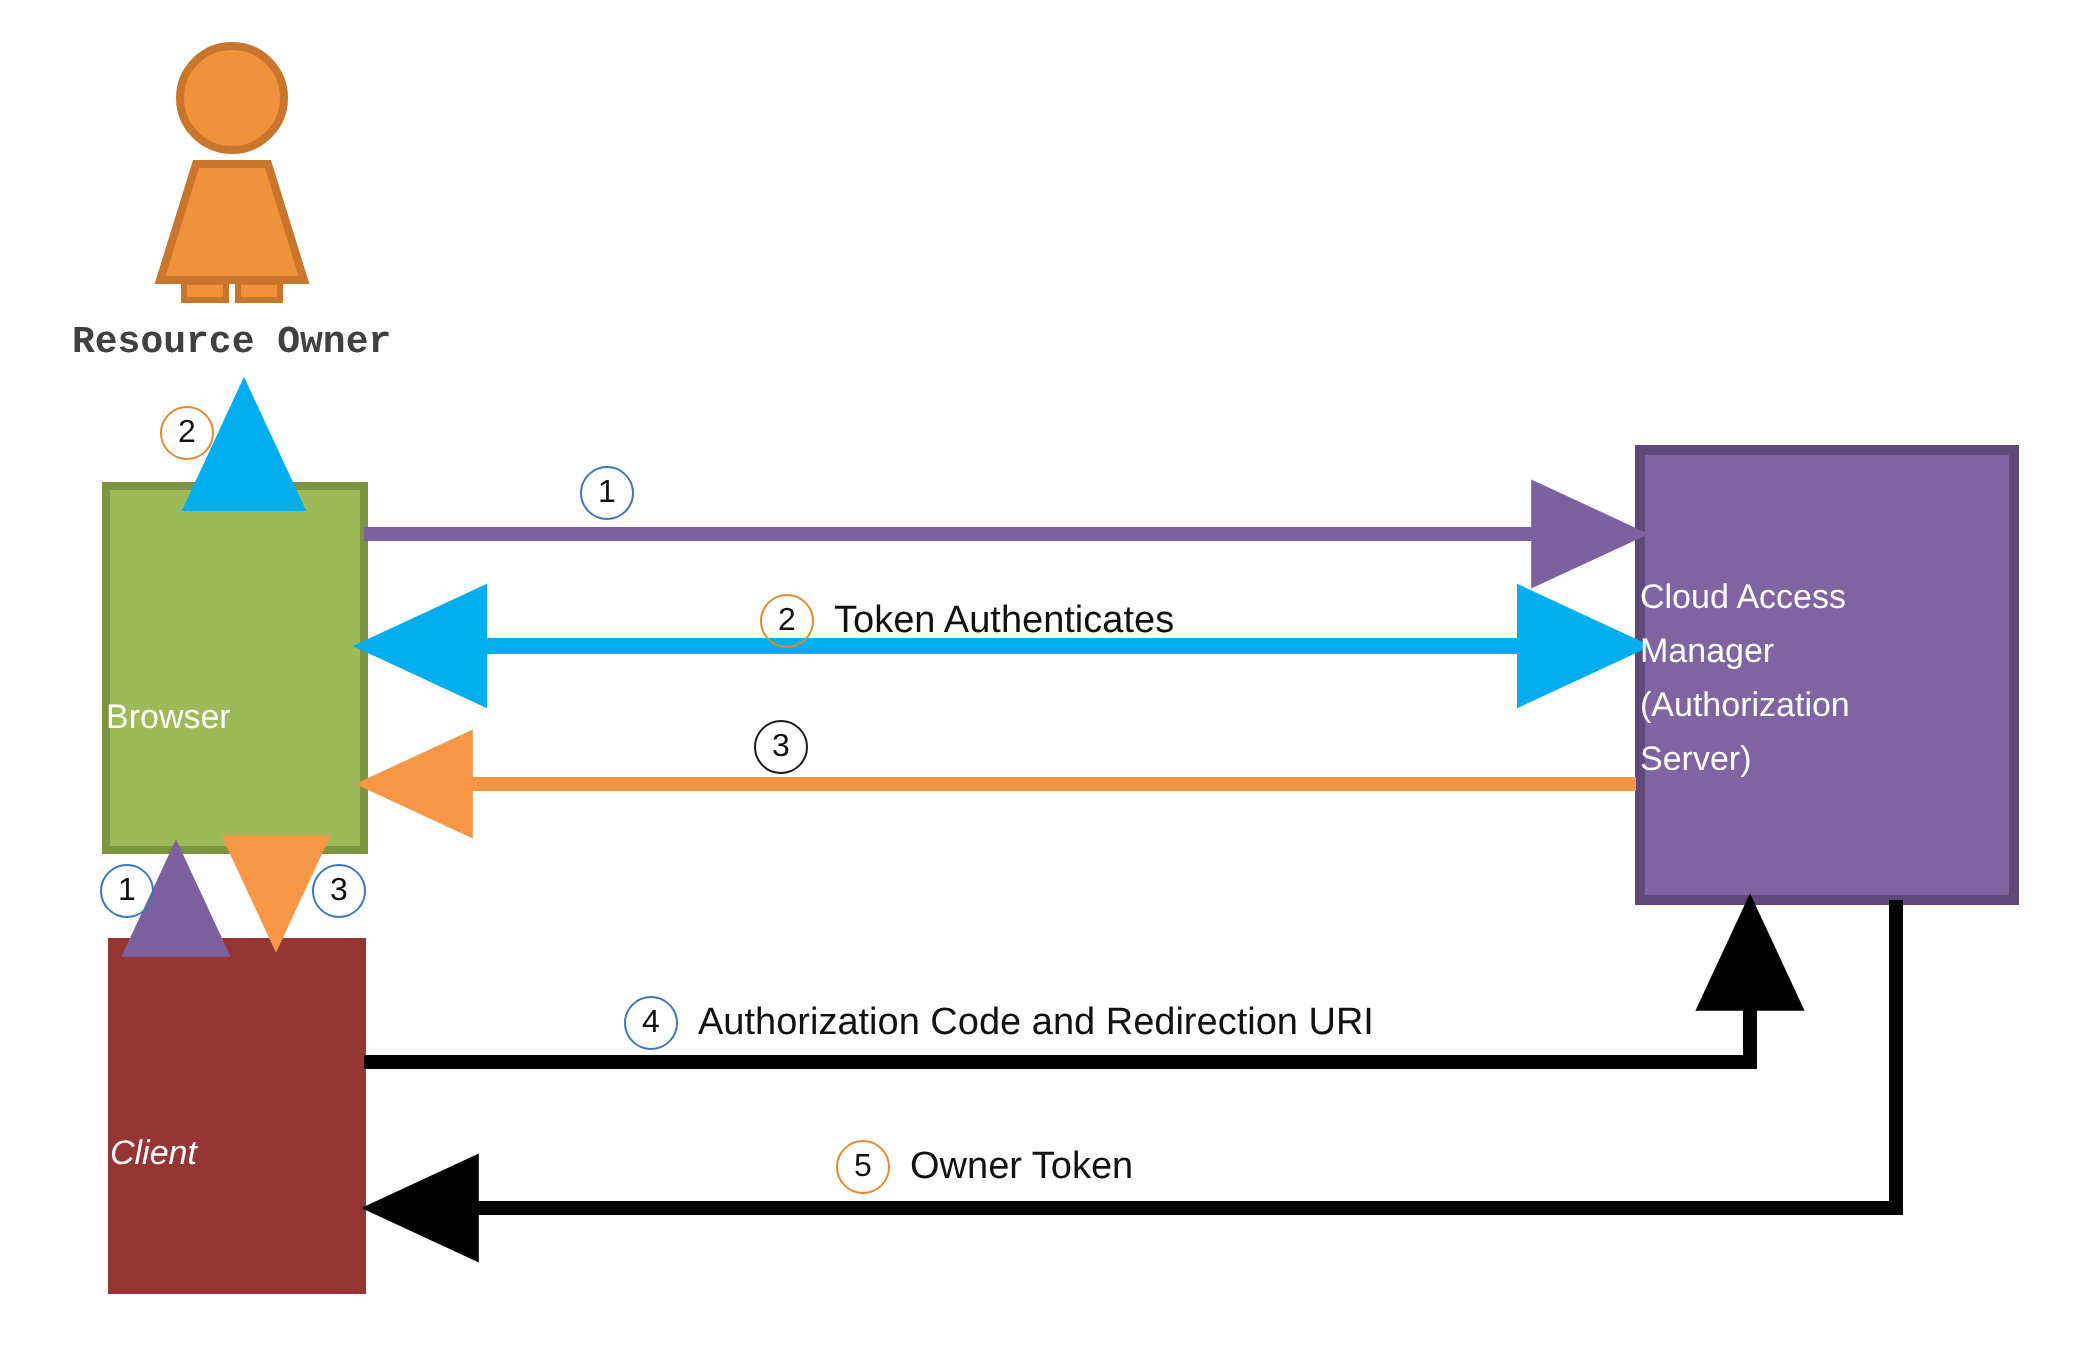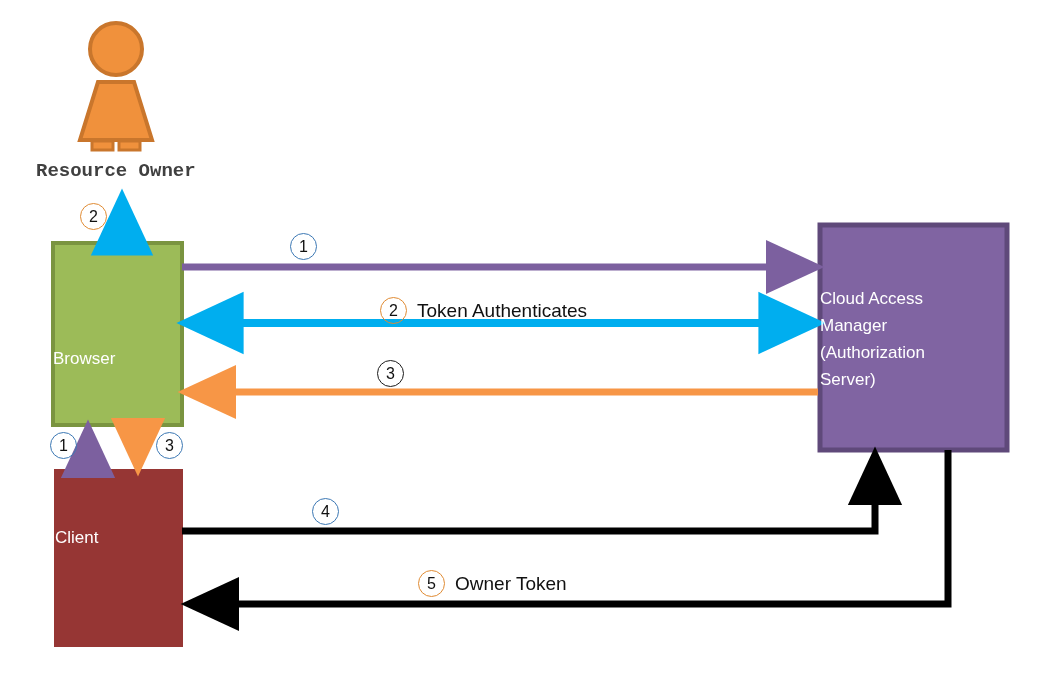--- a/index.html
+++ b/index.html
@@ -122,21 +122,21 @@
 
     <path d="M182,531 L875,531 L875,455" fill="none" stroke="#000000" stroke-width="7" marker-end="url(#ah-black)"></path>
 
     <path d="M948,450 L948,604 L189,604" fill="none" stroke="#000000" stroke-width="7" marker-end="url(#ah-black)"></path>
   </svg>
 
   <div class="actor-caption" style="left:36px; top:160px;">Resource Owner</div>
 
   <div class="node-label" style="left:53px; top:325px; width:129px;margin-top:22px;">Browser</div>
 
-  <div class="node-label" style="left:55px; top:526px; width:127px;">Client</div>
+  <div class="node-label" style="left:55px; top:565px; width:127px;font-style:italic;">Client</div>
 
   <div class="node-label" style="left:820px; top:285px; width:187px; line-height:27px;">Cloud Access
 Manager
 (Authorization
 Server)</div>
 
   <div class="step-badge standalone-badge badge-accent-orange" style="left:80px; top:203px;">2</div>
 
   <div class="step-badge standalone-badge badge-accent-blue" style="left:50px; top:432px;">1</div>
 
@@ -150,20 +150,21 @@
     <span class="step-badge badge-accent-orange">2</span>
     <span>Token Authenticates</span>
   </div>
 
   <div class="flow-label" style="left:377px; top:360px;">
     <span class="step-badge">3</span>
   </div>
 
   <div class="flow-label" style="left:312px; top:498px;">
     <span class="step-badge badge-accent-blue">4</span>
+    <span>Authorization Code and Redirection URI</span>
   </div>
 
   <div class="flow-label" style="left:418px; top:570px;">
     <span class="step-badge badge-accent-orange">5</span>
     <span>Owner Token</span>
   </div>
 
 </div>
 
 </body></html>

